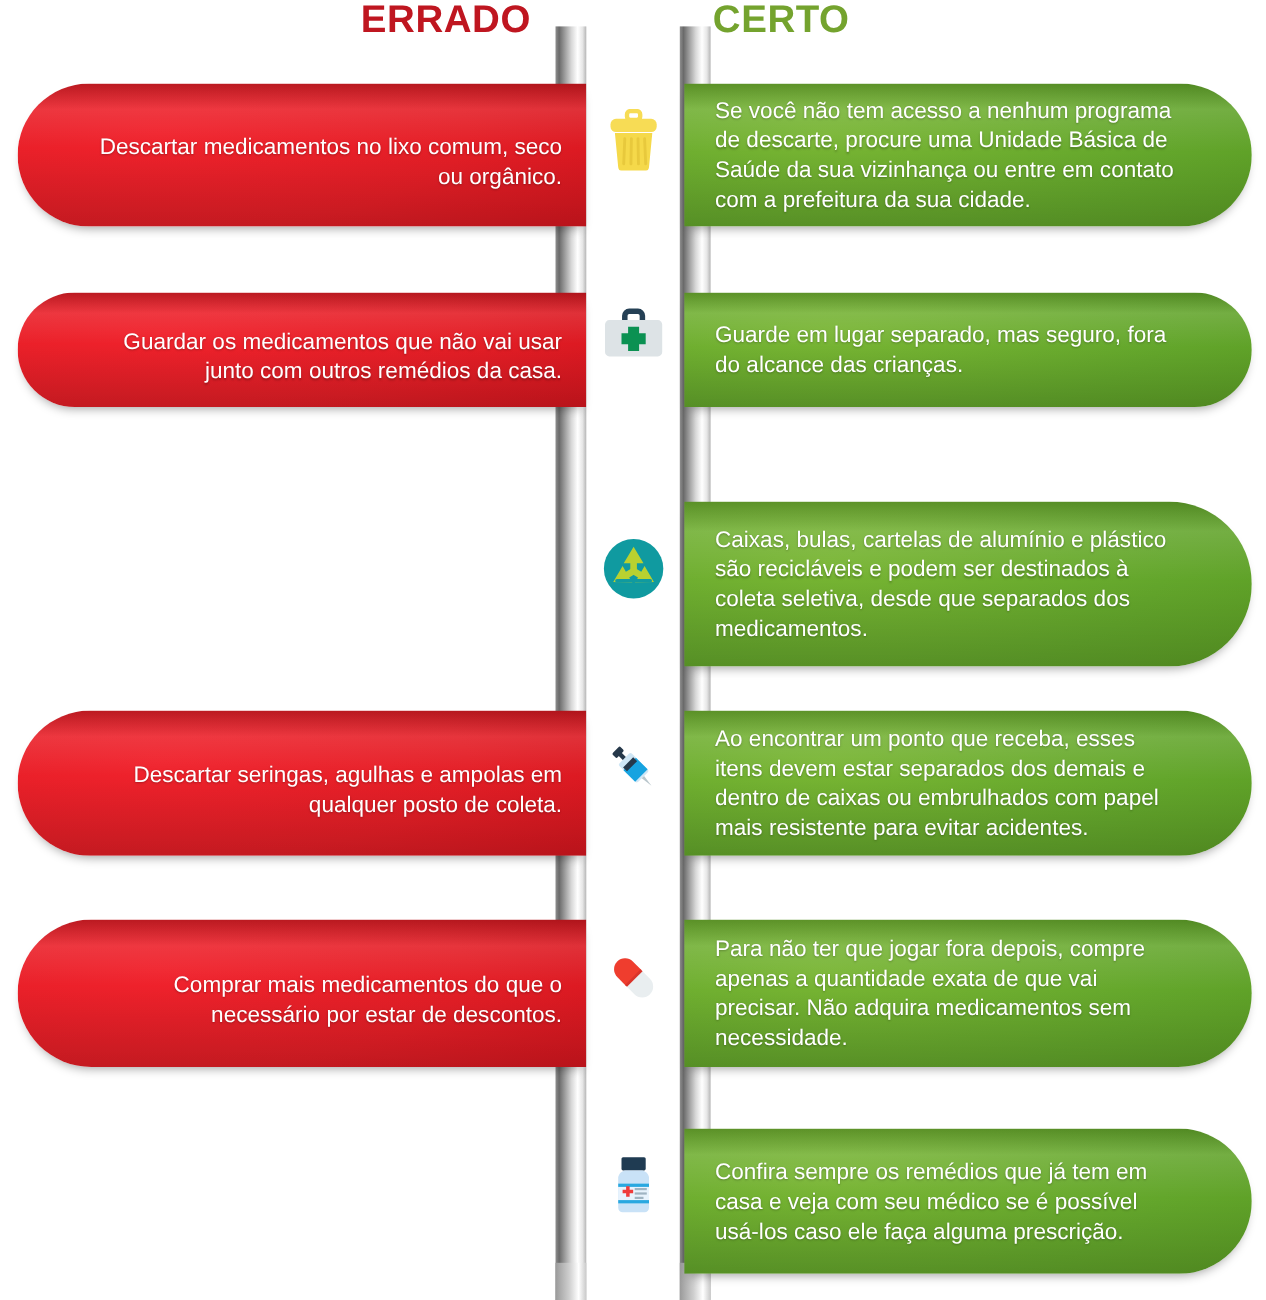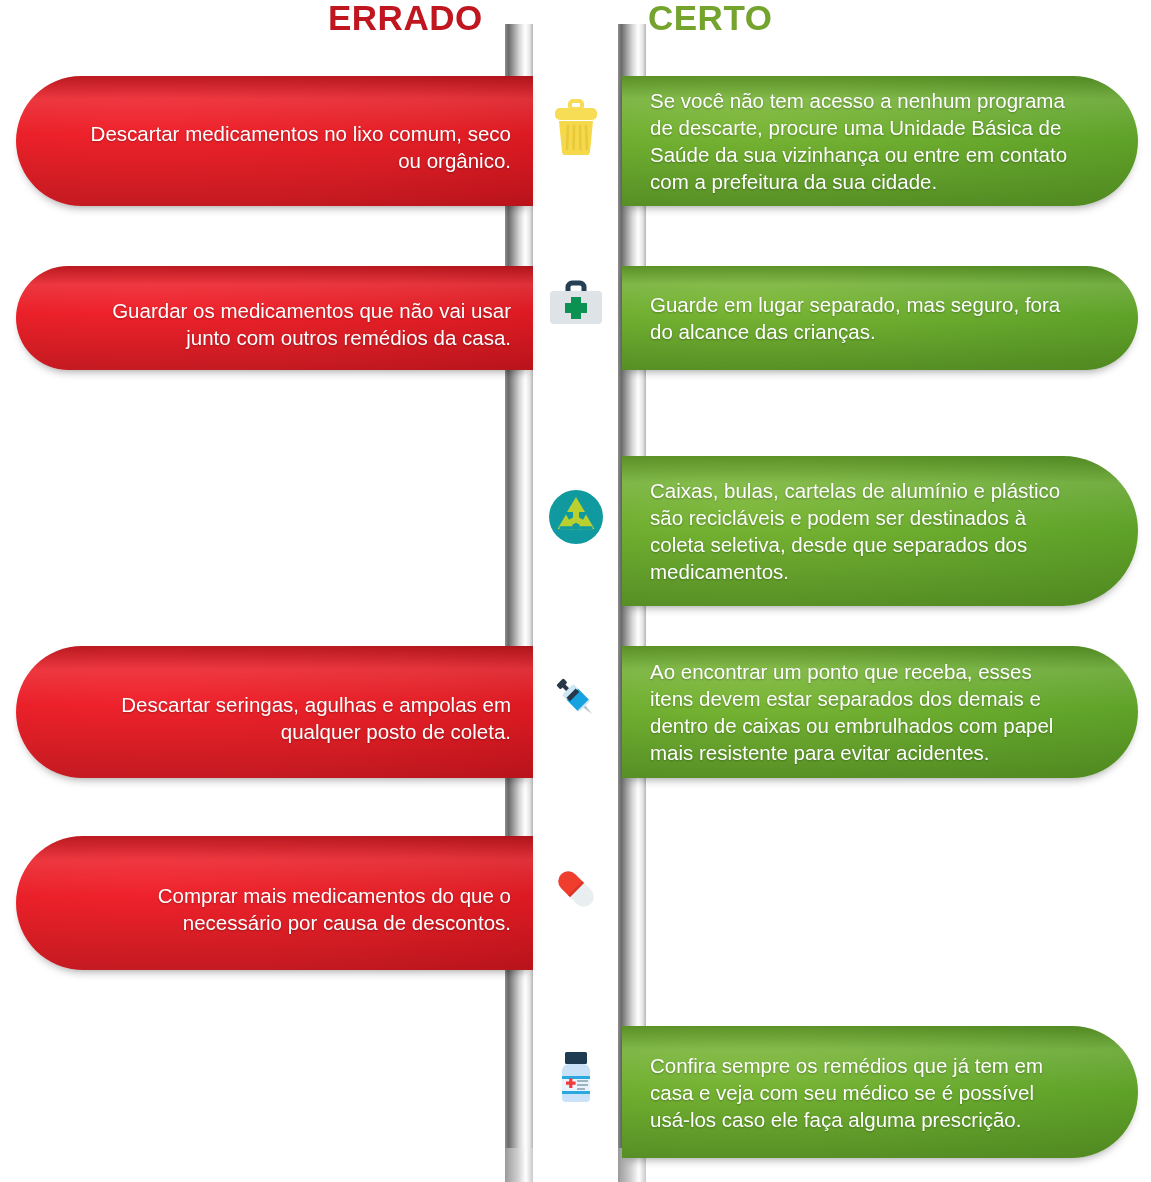--- a/index.html
+++ b/index.html
@@ -243,30 +243,33 @@
               <path d="M25.5 39 h3 l-1.5 11 Z" fill="#b9c6cc"></path>
             </g>
           </svg>
         </div>
         <div class="pill right">
           <span class="pill-text">Ao encontrar um ponto que receba, esses itens devem estar separados dos demais e dentro de caixas ou embrulhados com papel mais resistente para evitar acidentes.</span>
         </div>
       </div>
       <div class="row" style="top: 822px; height: 134px;">
         <div class="pill wrong">
-          <span class="pill-text">Comprar mais medicamentos do que o necessário por causa de descontos.</span>
+          <span class="pill-text">Comprar mais medicamentos do que o necessário por estar de descontos.</span>
         </div>
         <div class="icon-cell">
           <svg width="54" height="54" viewBox="0 0 54 54">
             <g transform="rotate(-45 27 27)">
               <rect x="17" y="6" width="20" height="42" rx="10" fill="#e9eef0"></rect>
               <path d="M17 16 a10 10 0 0 1 20 0 v11 H17 Z" fill="#ef3d2e"></path>
               <rect x="17" y="26" width="20" height="2.5" fill="#d9342a"></rect>
             </g>
           </svg>
+        </div>
+        <div class="pill right">
+          <span class="pill-text">Para não ter que jogar fora depois, compre apenas a quantidade exata de que vai precisar. Não adquira medicamentos sem necessidade.</span>
         </div>
       </div>
       <div class="row" style="top: 1012px; height: 132px;">
         <div class="icon-cell">
           <svg width="50" height="56" viewBox="0 0 50 56">
             <rect x="14" y="2" width="22" height="12" rx="1.5" fill="#1f3b52"></rect>
             <path d="M11 20 a8 8 0 0 1 6-6 h16 a8 8 0 0 1 6 6 v28 a4 4 0 0 1-4 4 H15 a4 4 0 0 1-4-4 Z" fill="#c9e2f7"></path>
             <rect x="11" y="26" width="28" height="18" fill="#e8f3fd"></rect>
             <rect x="11" y="26" width="28" height="3" fill="#2aa8e0"></rect>
             <rect x="11" y="41" width="28" height="3" fill="#2aa8e0"></rect>

